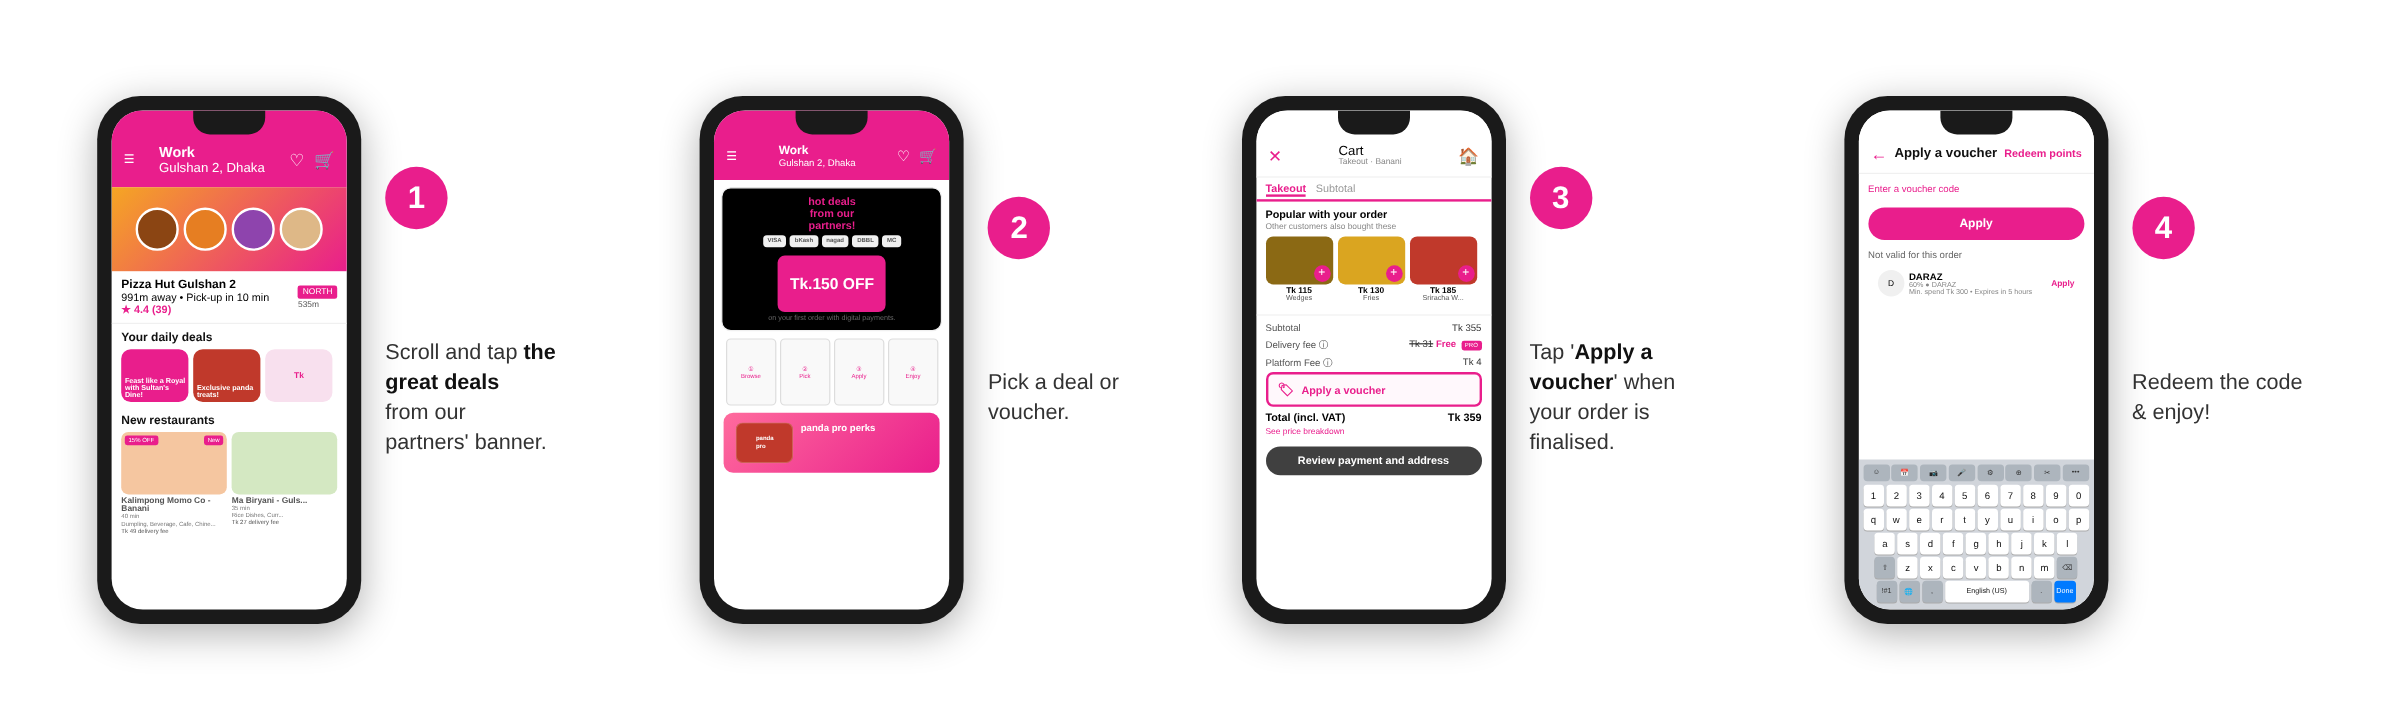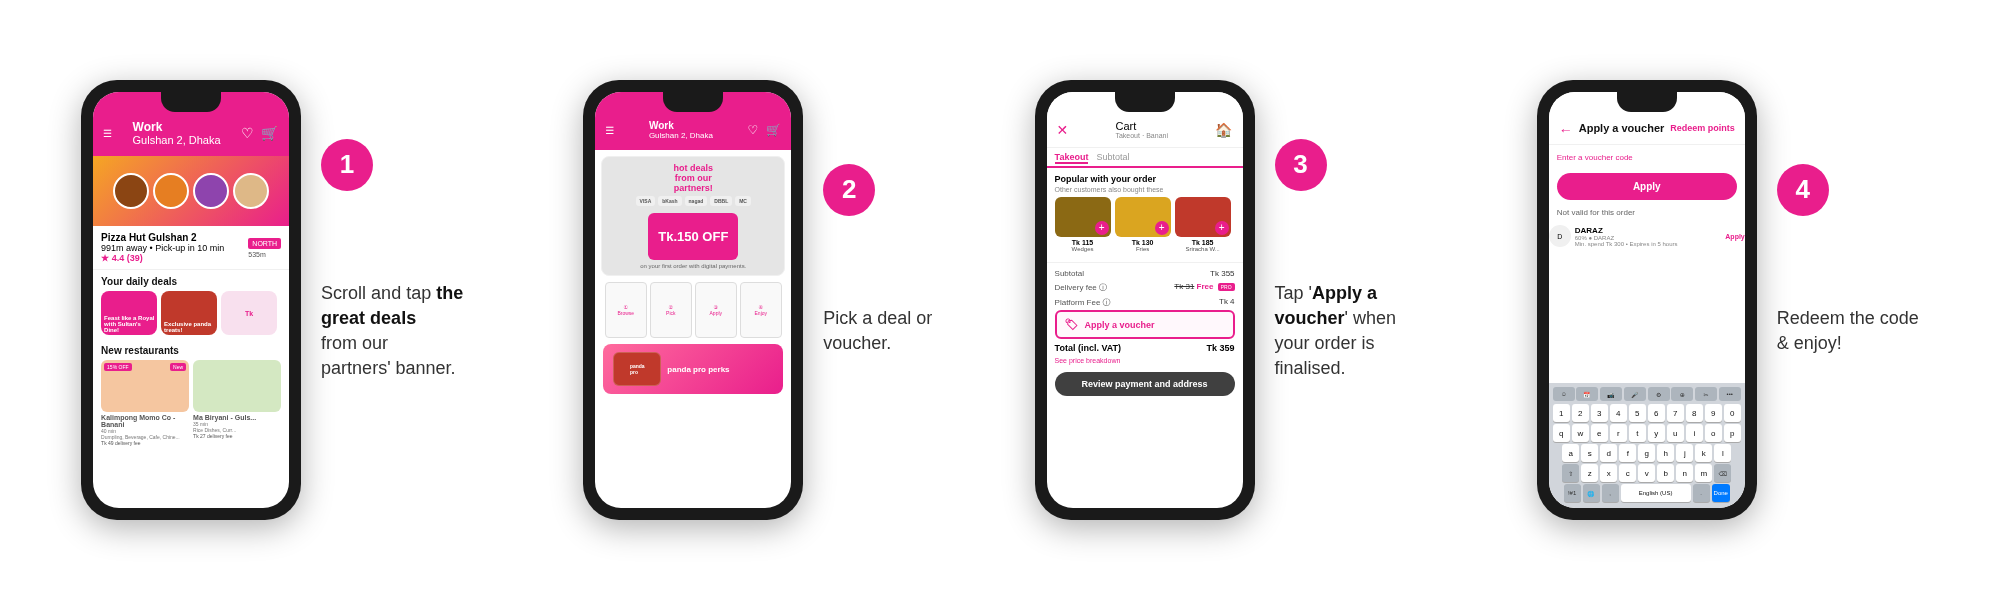--- a/index.html
+++ b/index.html
@@ -205,21 +205,21 @@
 
     
     .p2-header {
       background: #e91e8c;
       padding: 28px 10px 10px;
       display: flex;
       align-items: center;
       justify-content: space-between;
     }
     .p2-banner {
-      background: #e5e5e5;
+      background: #000000;
       margin: 6px;
       border-radius: 8px;
       padding: 6px;
       text-align: center;
       border: 1px solid #f0f0f0;
     }
     .p2-banner-logos {
       display: flex;
       gap: 3px;
       align-items: center;
@@ -265,21 +265,20 @@
       font-size: 5px;
       color: #999;
     }
 
     .p2-perks-banner {
       margin: 6px 8px 0;
       background: linear-gradient(135deg, #ff6b9d, #e91e8c);
       border-radius: 8px;
       padding: 8px 10px;
       display: flex;
-      align-items: center;
       gap: 6px;
     }
     .panda-card {
       width: 48px;
       height: 34px;
       background: #c0392b;
       border-radius: 6px;
       border: 1px solid #fff3;
       display: flex;
       align-items: center;
@@ -435,21 +434,21 @@
       font-size: 10px;
       font-weight: 700;
     }
 
     .p4-not-valid { font-size: 8px; color: #666; padding: 8px 8px 4px; }
 
     .p4-offer-row {
       display: flex;
       align-items: center;
       justify-content: space-between;
-      padding: 4px 0;
+      padding: 4px 16px;
     }
     .p4-offer-left { display: flex; align-items: center; gap: 4px; }
     .p4-avatar {
       width: 22px;
       height: 22px;
       border-radius: 50%;
       background: #f0f0f0;
       display: flex;
       align-items: center;
       justify-content: center;

